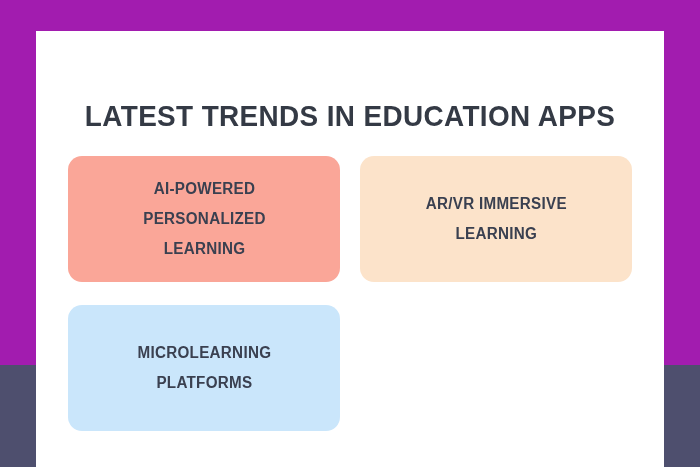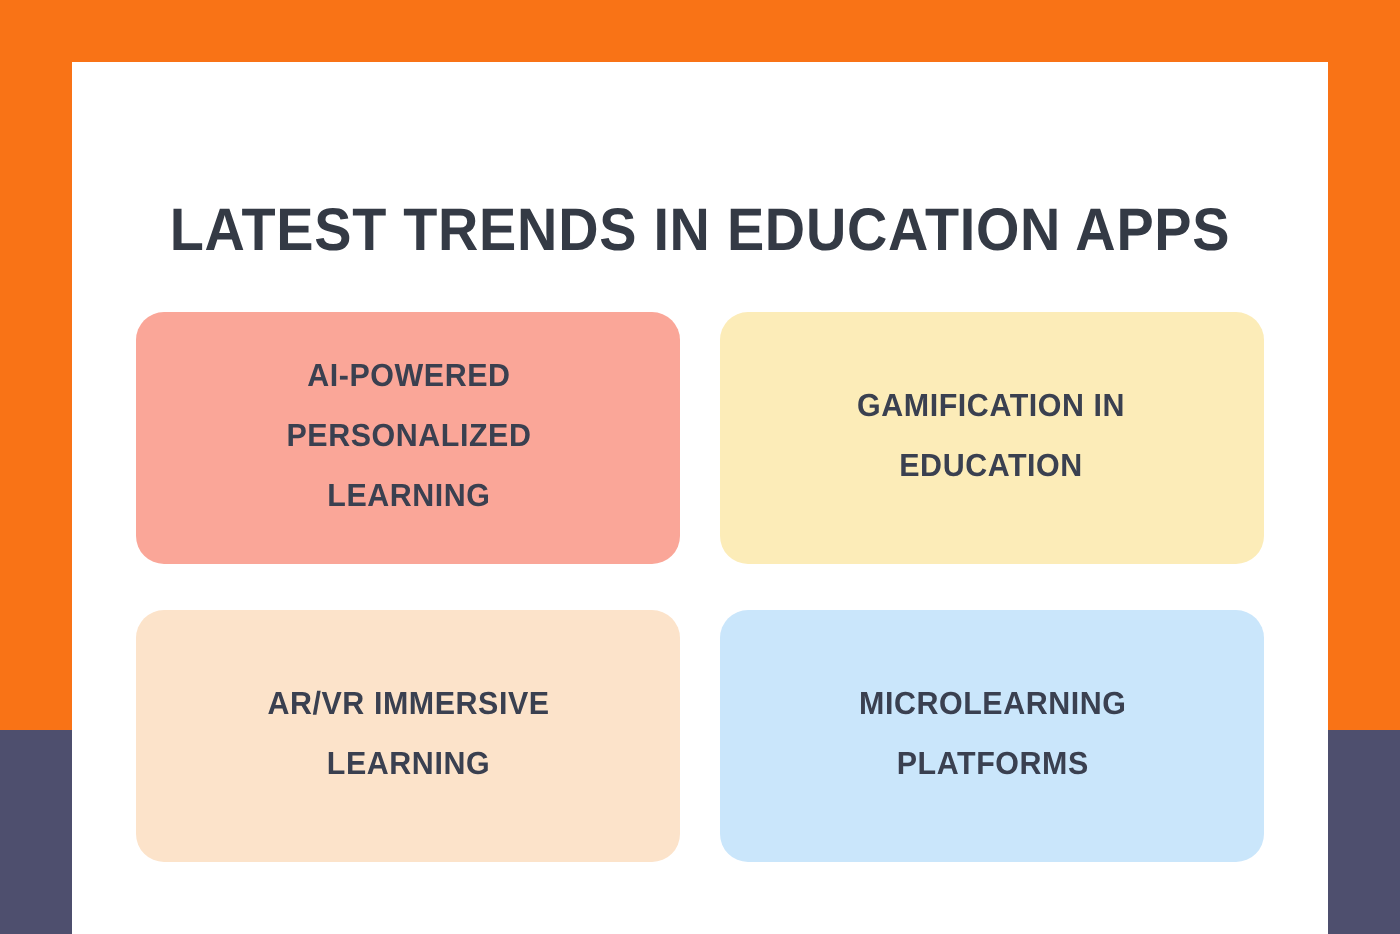--- a/index.html
+++ b/index.html
@@ -10,21 +10,21 @@
     width: 700px;
     height: 467px;
     overflow: hidden;
     font-family: "Liberation Sans", sans-serif;
     background: #4E4F6E;
   }
   .poster {
     position: relative;
     width: 700px;
     height: 365px;
-    background: #f97316;
+    background: #a21caf;
     box-sizing: border-box;
   }
   .panel {
     position: absolute;
     left: 36px;
     top: 31px;
     width: 628px;
     height: 436px;
     background: #FFFFFF;
     box-sizing: border-box;
@@ -90,24 +90,20 @@
     <div class="title">LATEST TRENDS IN EDUCATION APPS</div>
 
     <div class="grid">
 
       <div class="card card-ai">
         <span class="card-label">AI-POWERED
 PERSONALIZED
 LEARNING</span>
       </div>
 
-      <div class="card card-gam">
-        <span class="card-label">GAMIFICATION IN
-EDUCATION</span>
-      </div>
 
       <div class="card card-arvr">
         <span class="card-label">AR/VR IMMERSIVE
 LEARNING</span>
       </div>
 
       <div class="card card-micro">
         <span class="card-label">MICROLEARNING
 PLATFORMS</span>
       </div>

